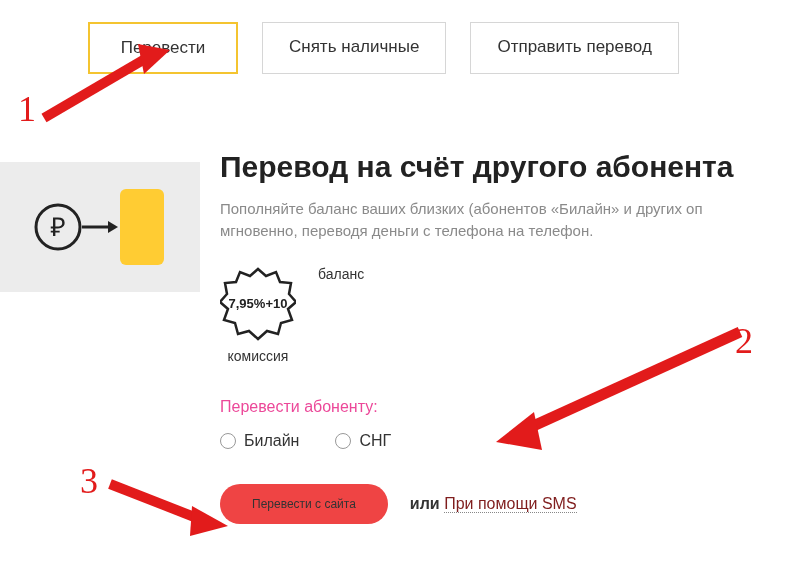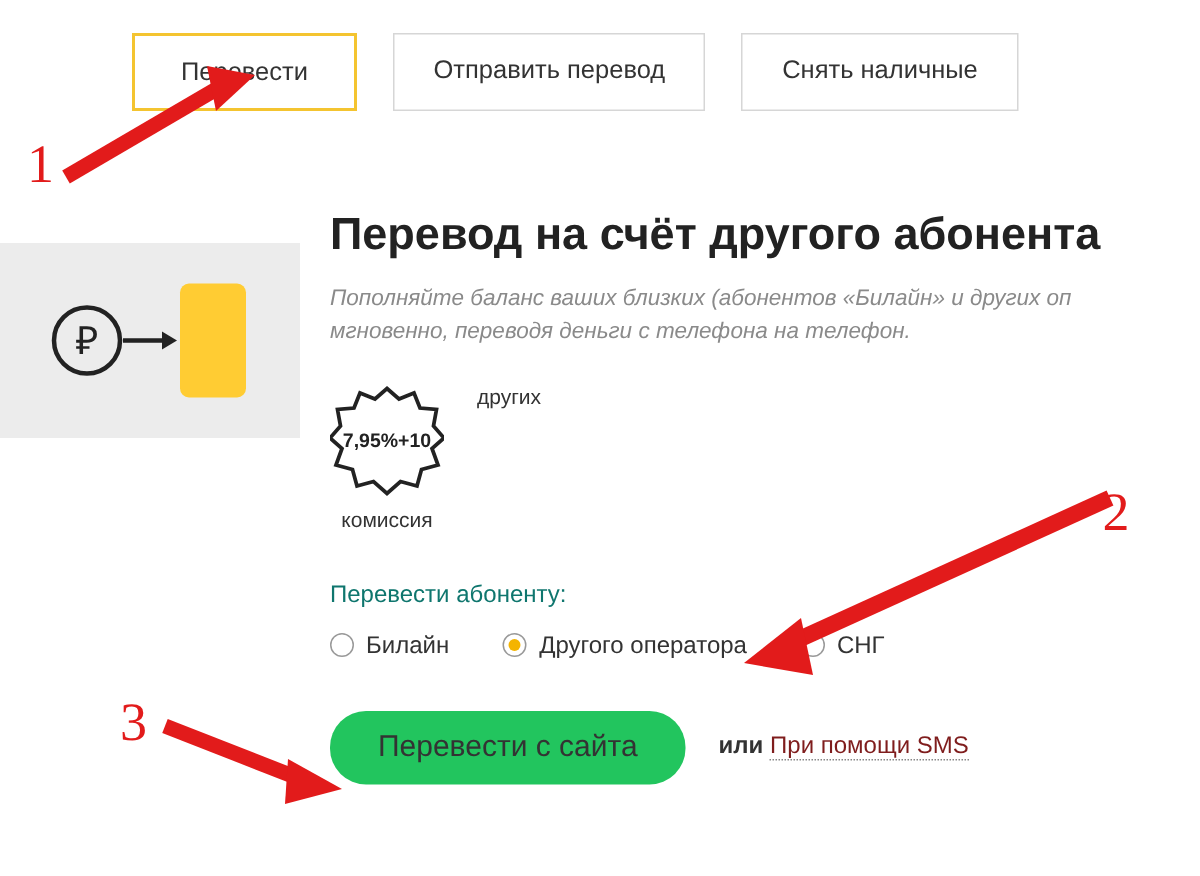--- a/index.html
+++ b/index.html
@@ -34,28 +34,28 @@
     position: absolute;
     left: 220px;
     top: 140px;
     right: 0;
   }
   .title {
     font-size: 30px;
     font-weight: 600;
     color: #222;
     margin-bottom: 14px;
+    margin-top: 10px;
   }
   .subtitle {
     font-size: 15px;
     color: #8a8a8a;
     line-height: 1.45;
     margin-bottom: 24px;
     max-width: 560px;
-    font-style: italic;
   }
   .badges {
     display: flex;
     gap: 22px;
     margin-bottom: 34px;
   }
   .badge-col {
     display: flex;
     flex-direction: column;
     align-items: center;
@@ -85,31 +85,32 @@
     position: relative;
     z-index: 1;
     text-align: center;
   }
   .badge-caption {
     font-size: 14px;
     color: #333;
   }
   .form-label {
     font-size: 16px;
-    color: #0f766e;
+    color: #ec4899;
     margin-bottom: 16px;
   }
   .radios {
     display: flex;
     gap: 36px;
     align-items: center;
     margin-bottom: 34px;
   }
   .radio {
     display: flex;
+    align-items: center;
     gap: 8px;
     font-size: 16px;
     color: #333;
     cursor: pointer;
   }
   .radio-dot {
     width: 16px;
     height: 16px;
     border: 1px solid #999;
     border-radius: 50%;
@@ -123,25 +124,25 @@
     height: 8px;
     background: #f4b400;
     border-radius: 50%;
   }
   .action-row {
     display: flex;
     align-items: center;
     gap: 22px;
   }
   .btn-primary {
-    background: #22c55e;
+    background: #ef4444;
     border: none;
     border-radius: 24px;
     padding: 13px 32px;
-    font-size: 20px;
+    font-size: 12px;
     color: #333;
     cursor: pointer;
   }
   .alt-link {
     font-size: 16px;
     color: #333;
   }
   .alt-link .or { color: #333; font-weight: bold; }
   .alt-link .link { color: #7f1d1d; border-bottom: 1px dotted #888; cursor: pointer; }
   .hero-icon {
@@ -165,22 +166,22 @@
   .arrow {
     position: absolute;
     pointer-events: none;
   }
 </style>
 </head>
 <body>
 
 <div class="tabs">
   <div class="tab active">Перевести</div>
+  <div class="tab">Снять наличные</div>
   <div class="tab">Отправить перевод</div>
-  <div class="tab">Снять наличные</div>
 </div>
 
 <div class="hero-icon">
   <svg width="140" height="100" viewBox="0 0 140 100">
     <circle cx="28" cy="50" r="22" fill="none" stroke="#222" stroke-width="3"></circle>
     <text x="28" y="59" text-anchor="middle" font-size="26" font-family="Arial" fill="#222">₽</text>
     <line x1="52" y1="50" x2="78" y2="50" stroke="#222" stroke-width="3"></line>
     <polygon points="78,44 78,56 88,50" fill="#222"></polygon>
     <rect x="90" y="12" width="44" height="76" rx="6" fill="#ffcc33"></rect>
   </svg>
@@ -194,34 +195,30 @@
     <div class="badge-col">
       <div class="burst">
         <svg width="76" height="76" viewBox="0 0 76 76">
             <polygon fill="#fff" stroke="#222" stroke-width="2.5" points="38,3 46,10 56,6 60,16 71,17 69,28 76,36 68,43 72,54 61,57 58,68 47,65 38,73 29,65 18,68 15,57 4,54 8,43 0,36 7,28 5,17 16,16 20,6 30,10"></polygon>
           </svg>
         <span class="main-lbl" style="font-size:13px">7,95%+10</span>
       </div>
       <span class="badge-caption">комиссия</span>
     </div>
     <div class="badge-col">
-      <span class="badge-caption">других</span>
+      <span class="badge-caption">баланс</span>
     </div>
   </div>
 
   <div class="form-label">Перевести абоненту:</div>
 
   <div class="radios">
     <label class="radio">
       <span class="radio-dot"></span>
       <span>Билайн</span>
-    </label>
-    <label class="radio">
-      <span class="radio-dot checked"></span>
-      <span>Другого оператора</span>
     </label>
     <label class="radio">
       <span class="radio-dot"></span>
       <span>СНГ</span>
     </label>
   </div>
 
   <div class="action-row">
     <button class="btn-primary">Перевести с сайта</button>
     <span class="alt-link">

